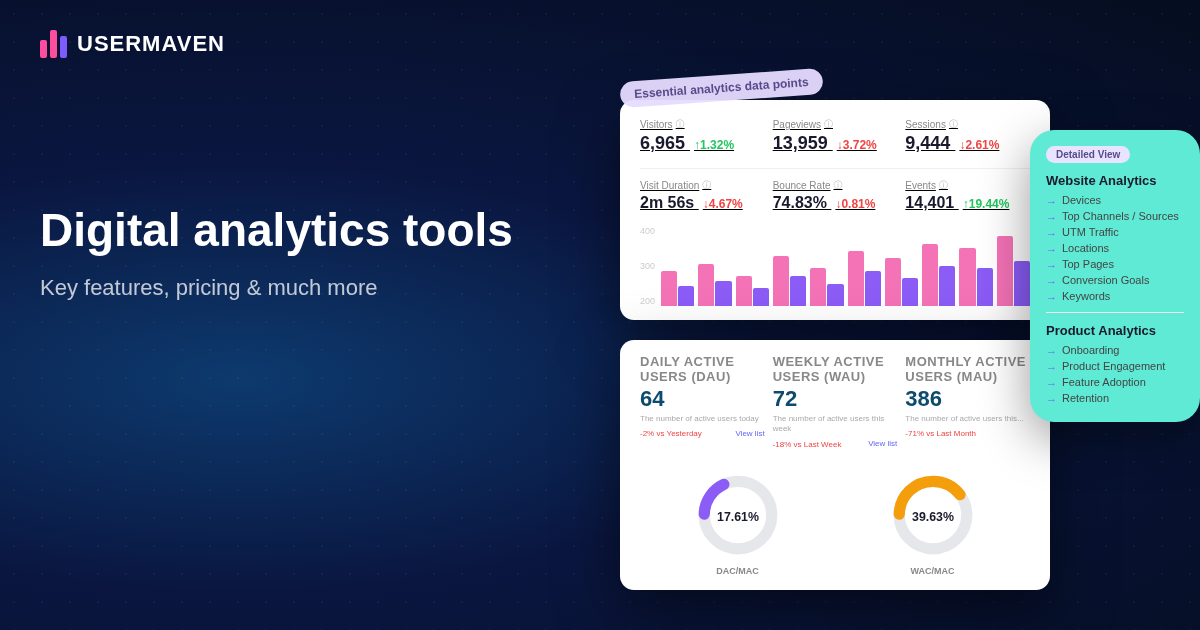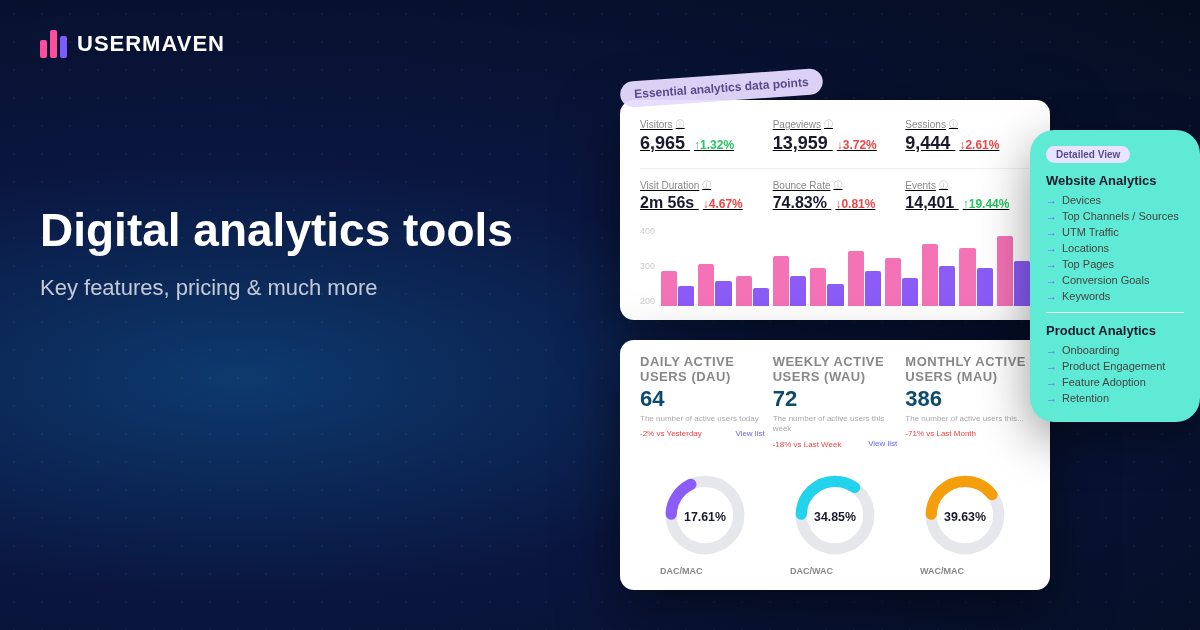--- a/index.html
+++ b/index.html
@@ -244,21 +244,21 @@
     .donut-row {
       display: flex;
       justify-content: space-around;
       align-items: center;
       padding-top: 8px;
     }
 
     .donut-item {
       display: flex;
       flex-direction: column;
-      align-items: flex-start;
+      align-items: center;
       gap: 6px;
     }
 
     .donut-label {
       font-size: 9px;
       color: #888;
       font-weight: 600;
     }
 
     .donut-svg {
@@ -473,28 +473,20 @@
 
       <div class="donut-item">
         <svg class="donut-svg" viewBox="0 0 80 80">
           <circle cx="40" cy="40" r="30" fill="none" stroke="#e5e7eb" stroke-width="10"></circle>
           <circle cx="40" cy="40" r="30" fill="none" stroke="#8b5cf6" stroke-width="10" stroke-dasharray="33.3 155.7" stroke-dashoffset="47.1" stroke-linecap="round" transform="rotate(-90 40 40)"></circle>
           <text x="40" y="45" text-anchor="middle" font-size="11" font-weight="700" fill="#1a1a2e">17.61%</text>
         </svg>
         <div class="donut-label">DAC/MAC</div>
       </div>
 
-      <div class="donut-item">
-        <svg class="donut-svg" viewBox="0 0 80 80">
-          <circle cx="40" cy="40" r="30" fill="none" stroke="#e5e7eb" stroke-width="10"></circle>
-          <circle cx="40" cy="40" r="30" fill="none" stroke="#22d3ee" stroke-width="10" stroke-dasharray="65.7 123.3" stroke-dashoffset="47.1" stroke-linecap="round" transform="rotate(-90 40 40)"></circle>
-          <text x="40" y="45" text-anchor="middle" font-size="11" font-weight="700" fill="#1a1a2e">34.85%</text>
-        </svg>
-        <div class="donut-label">DAC/WAC</div>
-      </div>
 
       <div class="donut-item">
         <svg class="donut-svg" viewBox="0 0 80 80">
           <circle cx="40" cy="40" r="30" fill="none" stroke="#e5e7eb" stroke-width="10"></circle>
           <circle cx="40" cy="40" r="30" fill="none" stroke="#f59e0b" stroke-width="10" stroke-dasharray="74.8 114.2" stroke-dashoffset="47.1" stroke-linecap="round" transform="rotate(-90 40 40)"></circle>
           <text x="40" y="45" text-anchor="middle" font-size="11" font-weight="700" fill="#1a1a2e">39.63%</text>
         </svg>
         <div class="donut-label">WAC/MAC</div>
       </div>
     </div>

